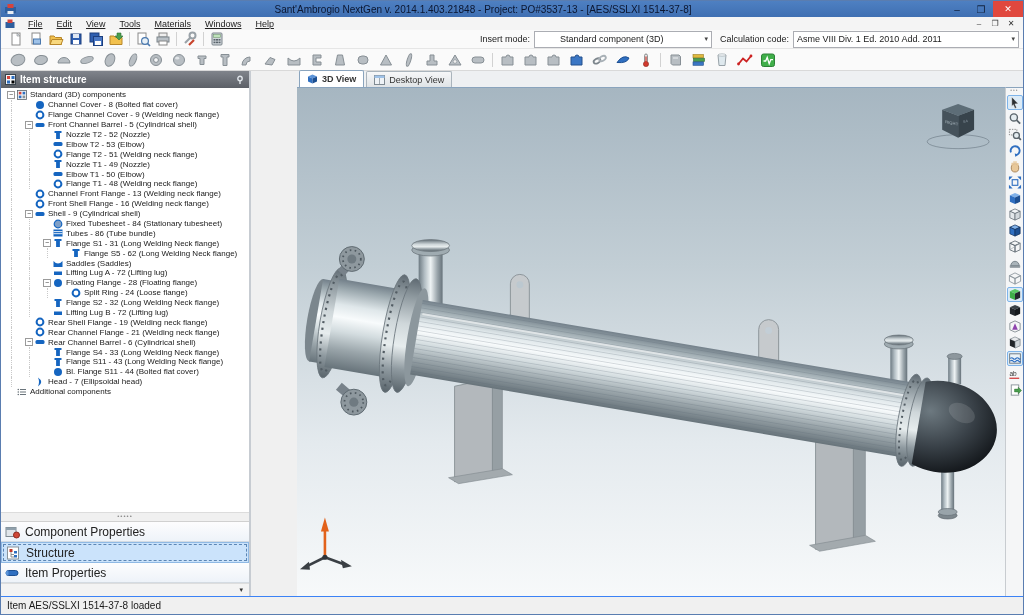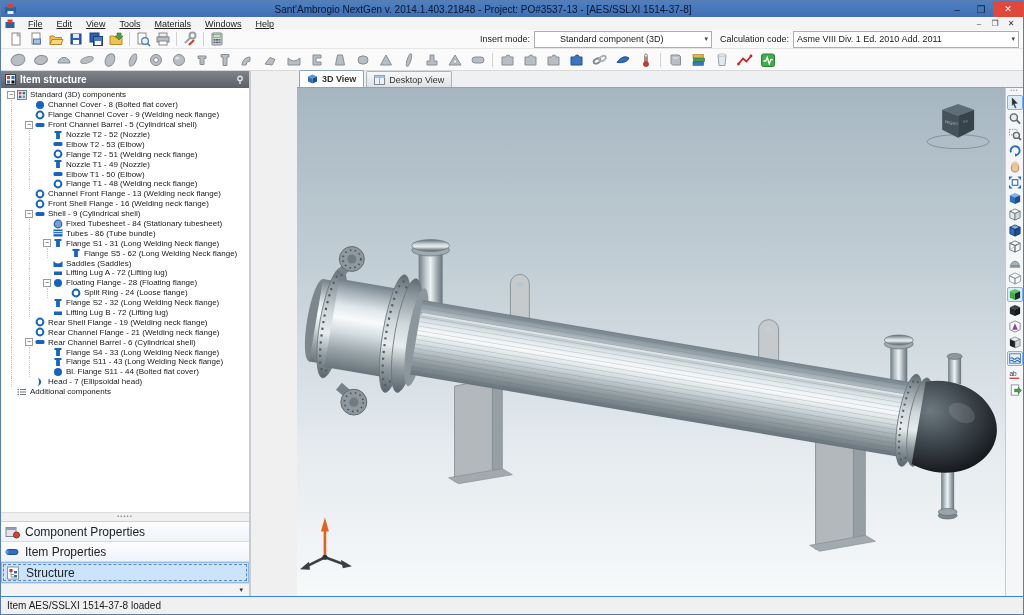--- a/index.html
+++ b/index.html
@@ -759,40 +759,40 @@
     <div class="panel-bar">
       <span class="pb-icon">
         <svg width="15" height="14" viewBox="0 0 15 14">
           <rect x="1" y="2.5" width="10" height="9" fill="#dfe5ea" stroke="#7f8a92"></rect>
           <rect x="1" y="2.5" width="10" height="2.5" fill="#90a0ac"></rect>
           <circle cx="11.5" cy="10" r="3" fill="#d04838" stroke="#8e2a20"></circle>
         </svg>
       </span>
       <span>Component Properties</span>
     </div>
-    <div class="panel-bar">
-      <span class="pb-icon">
-        <svg width="15" height="14" viewBox="0 0 15 14">
-          <rect x="1" y="4.5" width="12" height="5" rx="2.5" fill="#2f6fc1" stroke="#1c4f92"></rect>
-          <ellipse cx="2.2" cy="7" rx="1.4" ry="2.5" fill="#5b93d8"></ellipse>
-        </svg>
-      </span>
-      <span>Item Properties</span>
-    </div>
     <div class="panel-bar selected">
       <span class="pb-icon">
         <svg width="15" height="14" viewBox="0 0 15 14">
           <rect x="1.5" y="1" width="11" height="12" fill="#fff" stroke="#8a949b"></rect>
           <rect x="3.5" y="3" width="3" height="3" fill="#c0392b"></rect>
           <rect x="8" y="5" width="3" height="2.5" fill="#2e6fc0"></rect>
             <rect x="8" y="9" width="3" height="2.5" fill="#2e6fc0"></rect>
           <path d="M5,6 v5 h3 M5,8.5 h3" stroke="#777" fill="none" stroke-width="0.8"></path>
         </svg>
       </span>
       <span>Structure</span>
+    </div>
+    <div class="panel-bar">
+      <span class="pb-icon">
+        <svg width="15" height="14" viewBox="0 0 15 14">
+          <rect x="1" y="4.5" width="12" height="5" rx="2.5" fill="#2f6fc1" stroke="#1c4f92"></rect>
+          <ellipse cx="2.2" cy="7" rx="1.4" ry="2.5" fill="#5b93d8"></ellipse>
+        </svg>
+      </span>
+      <span>Item Properties</span>
     </div>
     <div id="panel-combo">▾</div>
   </div>
 
   <div id="right-region">
     <div id="tabbar">
       <div class="tab active">
         <svg class="tab-icon" viewBox="0 0 11 10">
           <polygon points="5.5,0.5 10,2.5 5.5,4.5 1,2.5" fill="#5b93d8"></polygon>
           <polygon points="1,2.5 5.5,4.5 5.5,9.5 1,7.5" fill="#2f6fc1"></polygon>

